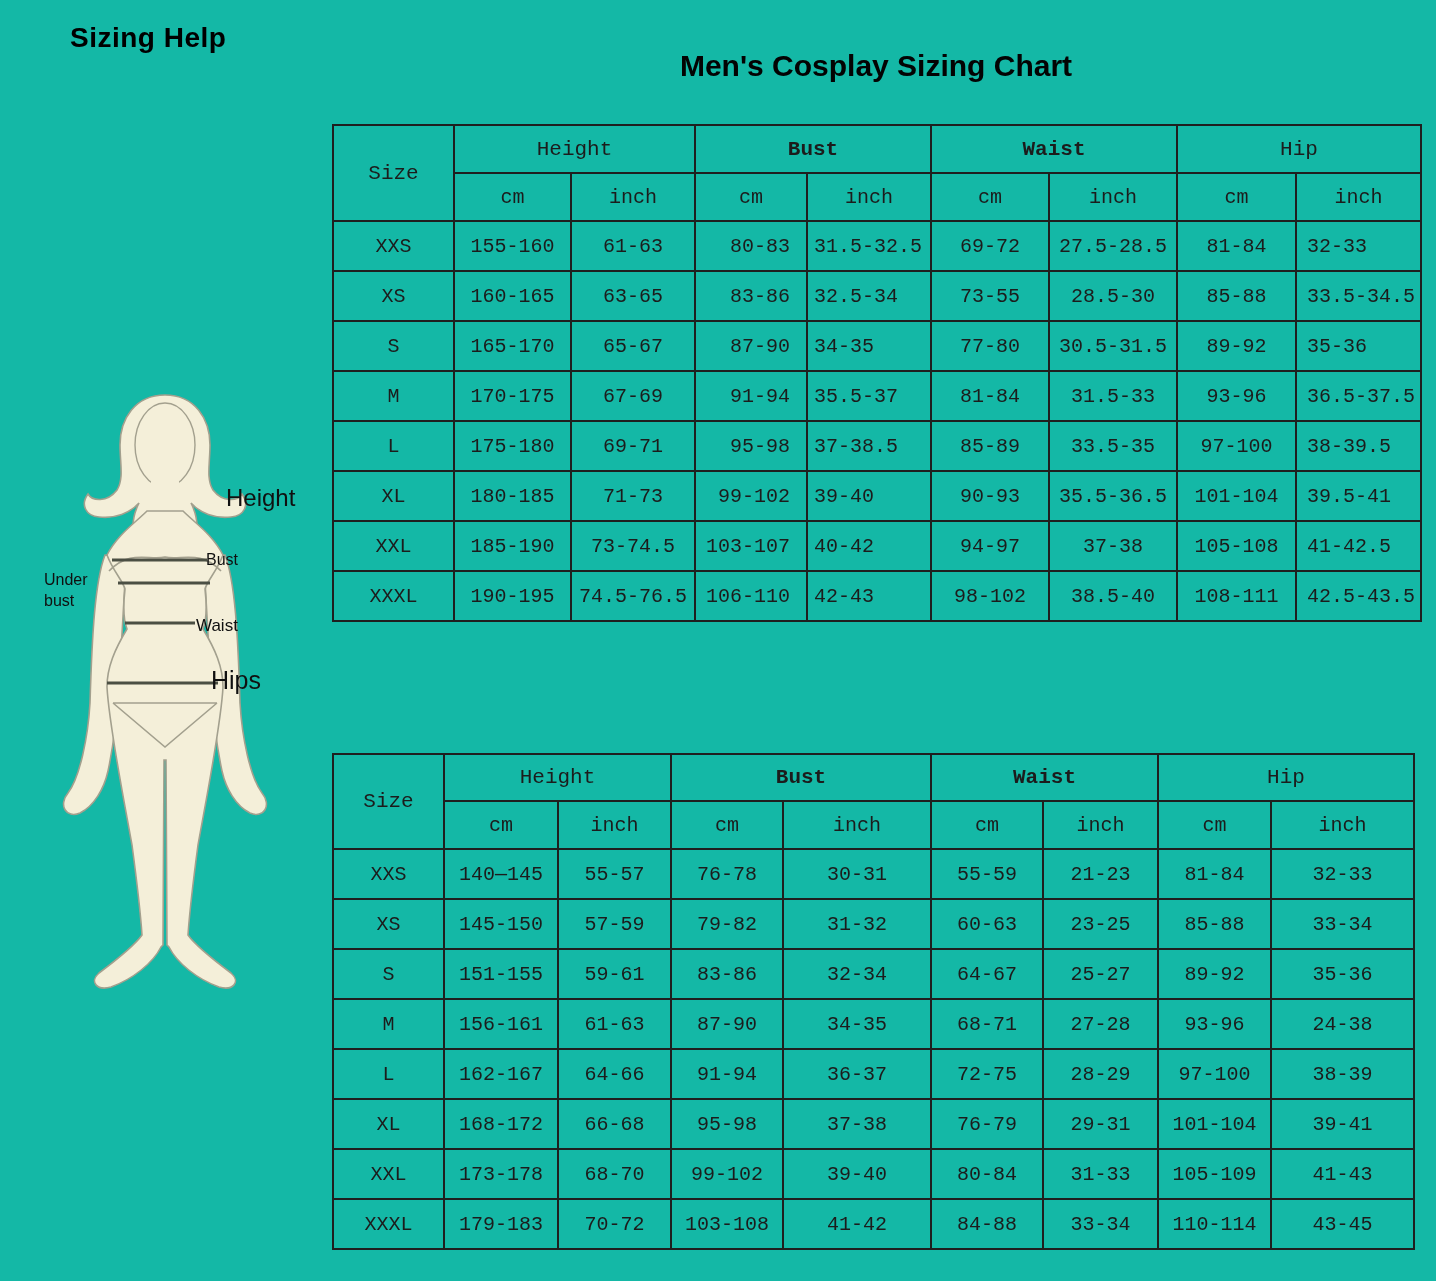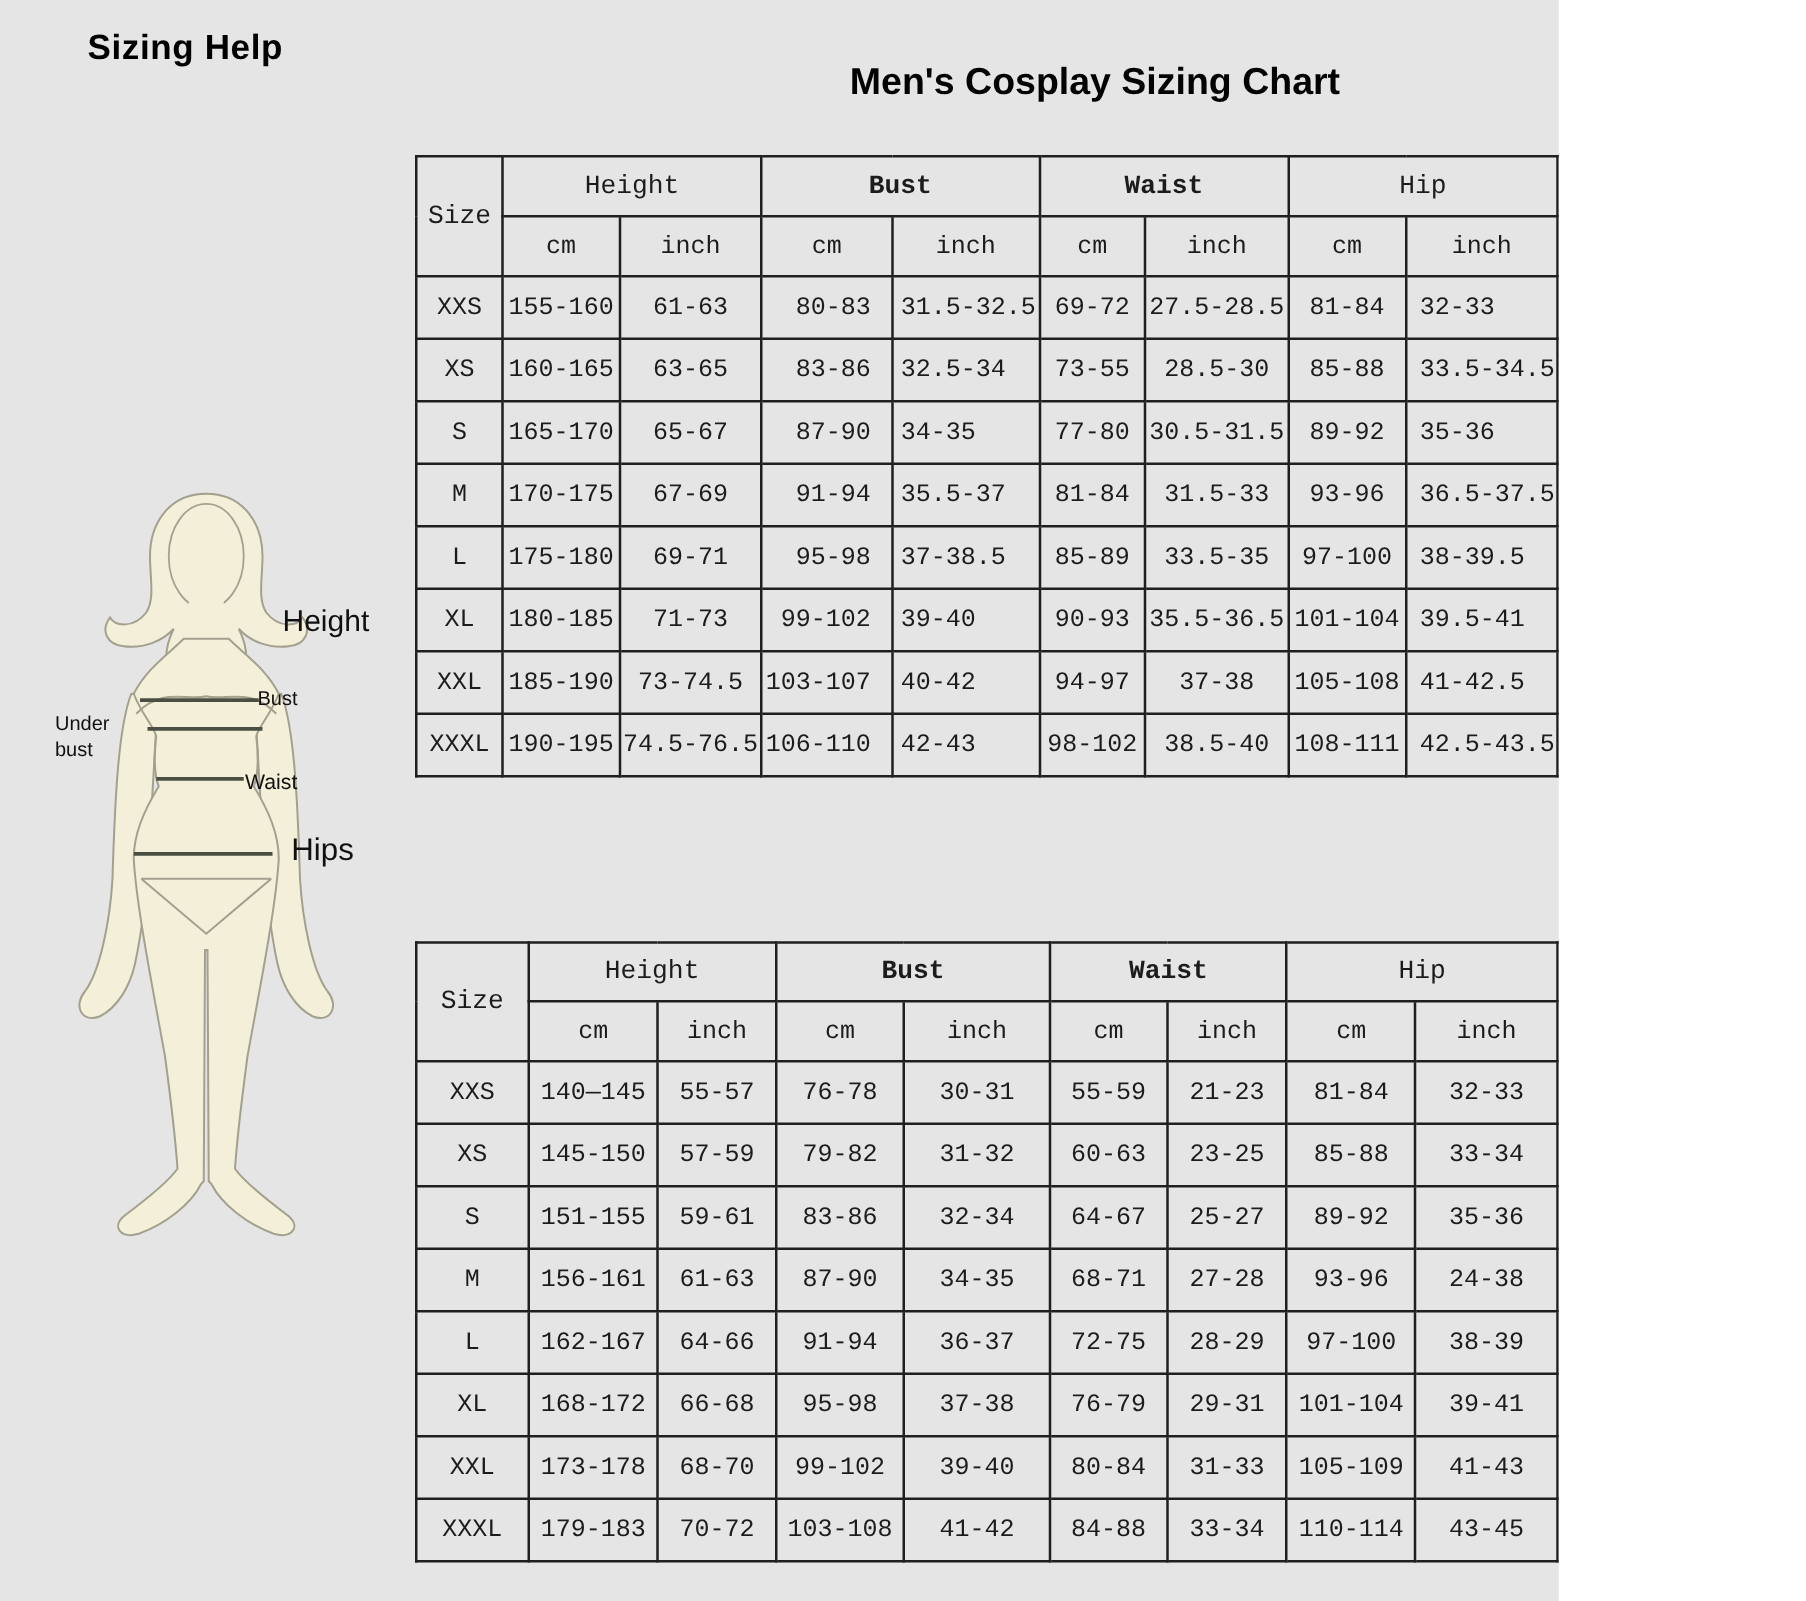--- a/index.html
+++ b/index.html
@@ -1,17 +1,17 @@
 <!DOCTYPE html>
 <html><head>
 <meta charset="utf-8">
 <style>
   html,body { margin:0; padding:0; background:#ffffff; }
   body { width:1445px; height:1281px; font-family:"Liberation Sans", sans-serif; color:#111; }
-  .page { position:relative; width:1247px; height:1281px; overflow:hidden; background:#e5e5e5; }
+  .page { position:relative; width:1436px; height:1281px; overflow:hidden; background:#14b8a6; }
 
   .sizing-help {
     position:absolute; left:70px; top:22px;
     font-size:28px; font-weight:bold; color:#000; letter-spacing:0.5px;
   }
   .chart-title {
     position:absolute; left:332px; width:1088px; text-align:center;
     font-size:30px; font-weight:bold; color:#030303;
   }
   #mens-title   { top:49px; }
@@ -36,21 +36,21 @@
   #mens-table tbody td.c3 { text-align:right; padding-right:16px; }
   #mens-table tbody td.c4 { text-align:left;  padding-left:6px;  }
   #mens-table tbody td.c8 { text-align:left;  padding-left:10px; }
 
   .figure-wrap { position:absolute; left:35px; top:385px; width:280px; height:610px; }
   .fig-label { position:absolute; color:#101010; }
   #lbl-height { left:226px; top:484px; font-size:24px; }
   #lbl-bust   { left:206px; top:551px; font-size:16px; }
   #lbl-underbust { left:44px; top:569px; width:66px; text-align:left; font-size:16px; line-height:21px; }
   #lbl-waist  { left:196px; top:616px; font-size:17px; }
-  #lbl-hips   { left:233px; top:666px; font-size:25px; }
+  #lbl-hips   { left:211px; top:666px; font-size:25px; }
 </style>
 </head>
 <body>
 
 <div class="page">
 
   <div class="sizing-help">Sizing Help</div>
 
   <div id="mens-title" class="chart-title">Men's Cosplay Sizing Chart</div>
   <table id="mens-table" class="size-table">

